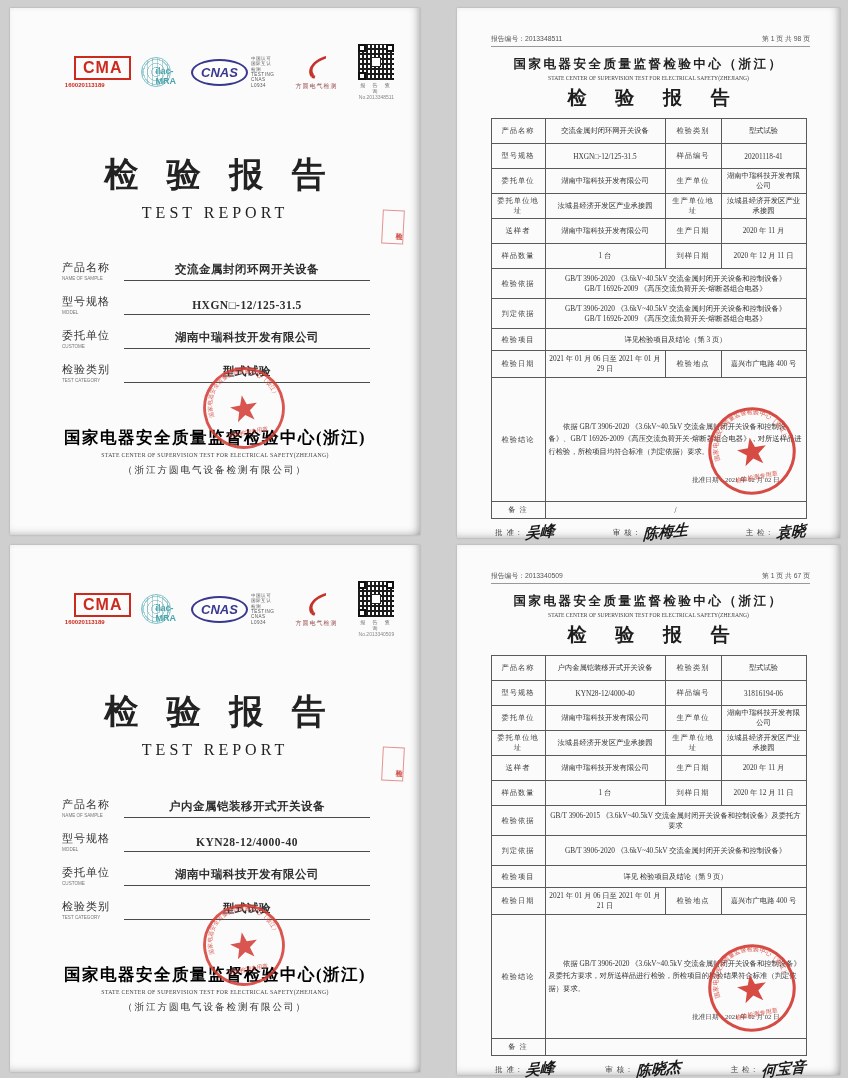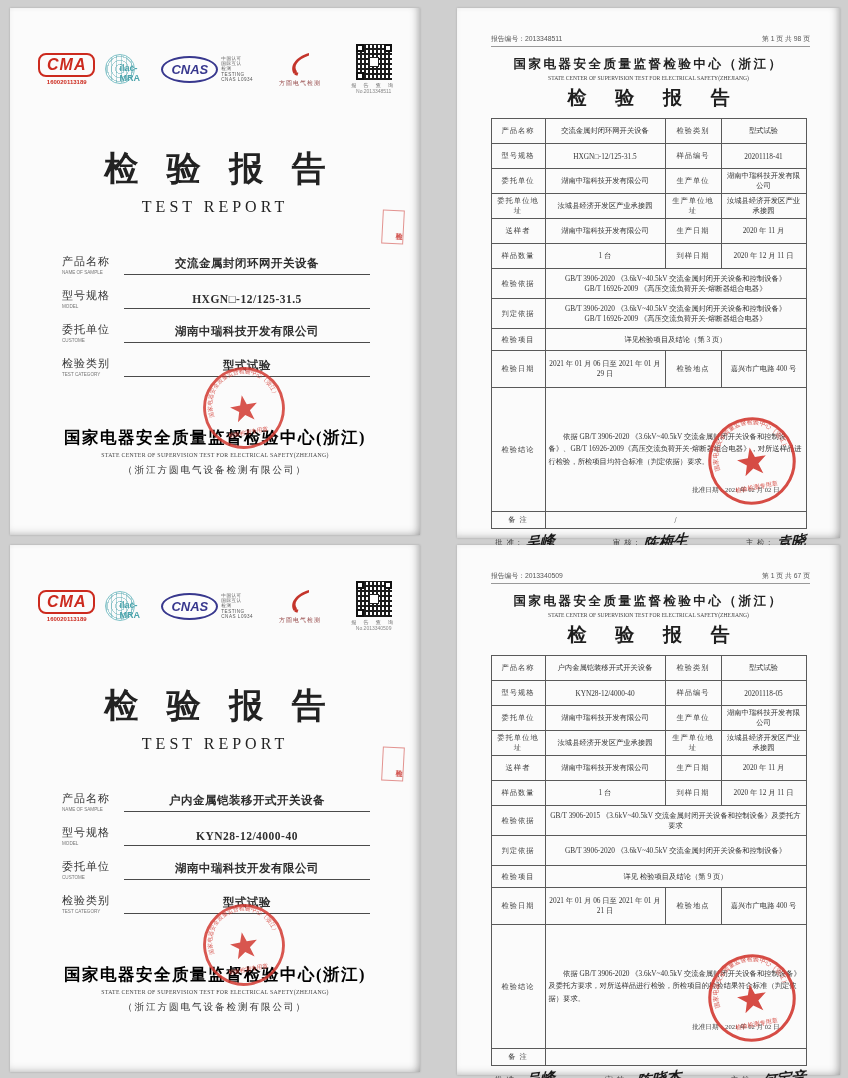--- a/index.html
+++ b/index.html
@@ -11,23 +11,23 @@
   }
   .page{
     position:absolute;background:#fbfbfb;
     box-shadow:inset -7px 0 8px -5px rgba(0,0,0,.30), inset 0 -6px 8px -5px rgba(0,0,0,.22), 0 0 2px rgba(0,0,0,.2);
   }
   
   .cover{width:410px;height:527px;}
   .logos{display:flex;align-items:center;padding:36px 24px 0 28px;}
   .cma-block{text-align:center;margin-right:10px;}
   .cma-box{
-    display:inline-block;border:2.5px solid #cc2a1e;border-radius:8px;
-    padding:1px 7px;color:#cc2a1e;font-weight:bold;font-style:italic;
-    font-size:16px;letter-spacing:1px;font-family:"Liberation Sans",sans-serif;
+    display:inline-block;border:2.5px solid #cc2a1e;border-radius:0;
+    padding:1px 7px;color:#cc2a1e;font-weight:bold;
+    font-size:16px;letter-spacing:1px;font-family:"Liberation Sans",sans-serif;margin-left:36px;
   }
   .cma-num{color:#cc2a1e;font-size:6px;font-weight:bold;margin-top:2px;font-family:"Liberation Sans",sans-serif;}
   .ilac-block{position:relative;width:52px;height:34px;margin-right:4px;}
   .ilac-globe{
     position:absolute;left:0;top:2px;width:28px;height:28px;border-radius:50%;
     border:1px solid #7fc2c8;
     background:
       repeating-radial-gradient(circle at 50% 50%, rgba(90,170,178,.5) 0 1px, transparent 1px 4px),
       repeating-linear-gradient(90deg, rgba(90,170,178,.45) 0 1px, transparent 1px 5px);
   }
@@ -91,21 +91,21 @@
   .rtitle{text-align:center;font-size:19px;font-weight:bold;letter-spacing:12px;margin-top:4px;color:#1e1e1e;text-indent:12px;}
   table.rtable{
     border-collapse:collapse;margin:7px auto 0;table-layout:fixed;width:315px;
   }
   .rtable td{
     border:1px solid #5a5a5a;font-size:7.3px;padding:2px 3px;
     color:#333;text-align:center;vertical-align:middle;word-break:break-all;
   }
   .rtable .lab{letter-spacing:1px;color:#444;}
   .rtable tr{height:25px;}
-  tr.h2{height:30px;} tr.h-items{height:22px;} tr.h-date{height:37px;}
+  tr.h2{height:30px;} tr.h-items{height:22px;} tr.h-date{height:27px;}
   tr.concl-row{height:124px;}
   tr.note-row{height:17px;}
   .concl-cell{position:relative;text-align:left;vertical-align:top;padding:5px 8px;}
   .concl-text{margin:0;text-indent:2em;line-height:1.7;font-size:7.3px;text-align:left;}
   .approve{position:absolute;right:26px;bottom:16px;font-size:6.6px;color:#444;z-index:1;}
   .report-seal{position:absolute;right:8px;bottom:4px;width:92px;height:92px;opacity:.9;z-index:2;}
   .note-val{text-align:left;padding-left:10px;}
   .sigrow{display:flex;margin:4px 34px 0 38px;align-items:flex-start;}
   .sig{display:flex;align-items:center;}
   .sig + .sig{margin-left:auto;}
@@ -418,21 +418,21 @@
         <tr>
       <td class="lab">产品名称</td>
       <td>户内金属铠装移开式开关设备</td>
       <td class="lab">检验类别</td>
       <td>型式试验</td>
     </tr>
     <tr>
       <td class="lab">型号规格</td>
       <td>KYN28-12/4000-40</td>
       <td class="lab">样品编号</td>
-      <td>20201118-05</td>
+      <td>31816194-06</td>
     </tr>
     <tr>
       <td class="lab">委托单位</td>
       <td>湖南中瑞科技开发有限公司</td>
       <td class="lab">生产单位</td>
       <td>湖南中瑞科技开发有限公司</td>
     </tr>
     <tr>
       <td class="lab">委托单位地址</td>
       <td>汝城县经济开发区产业承接园</td>

